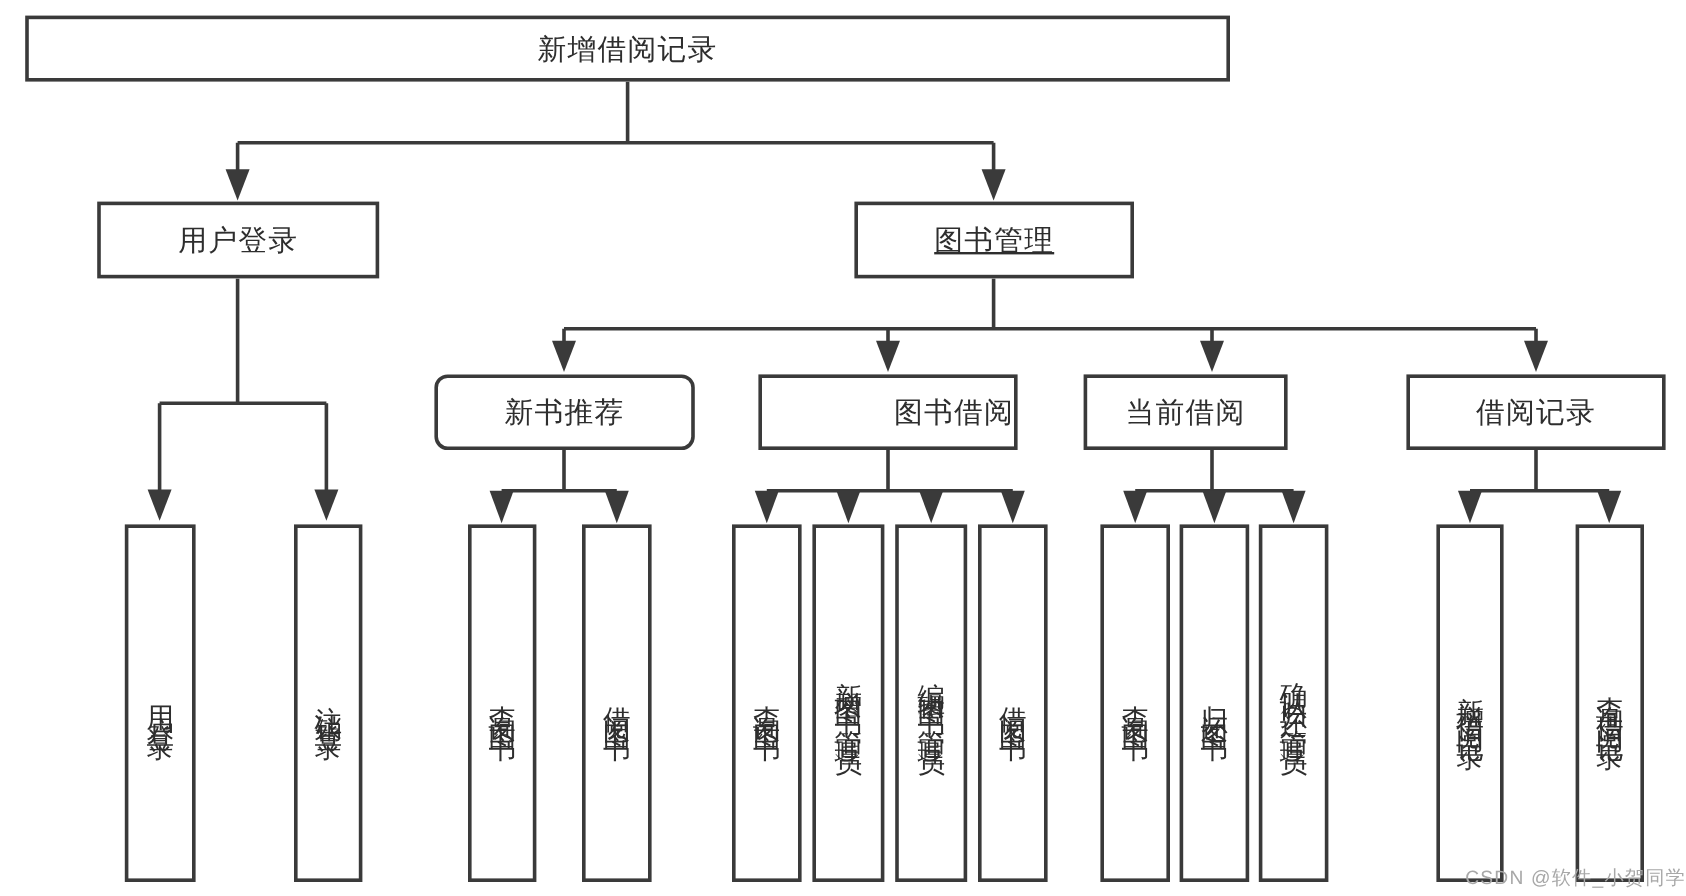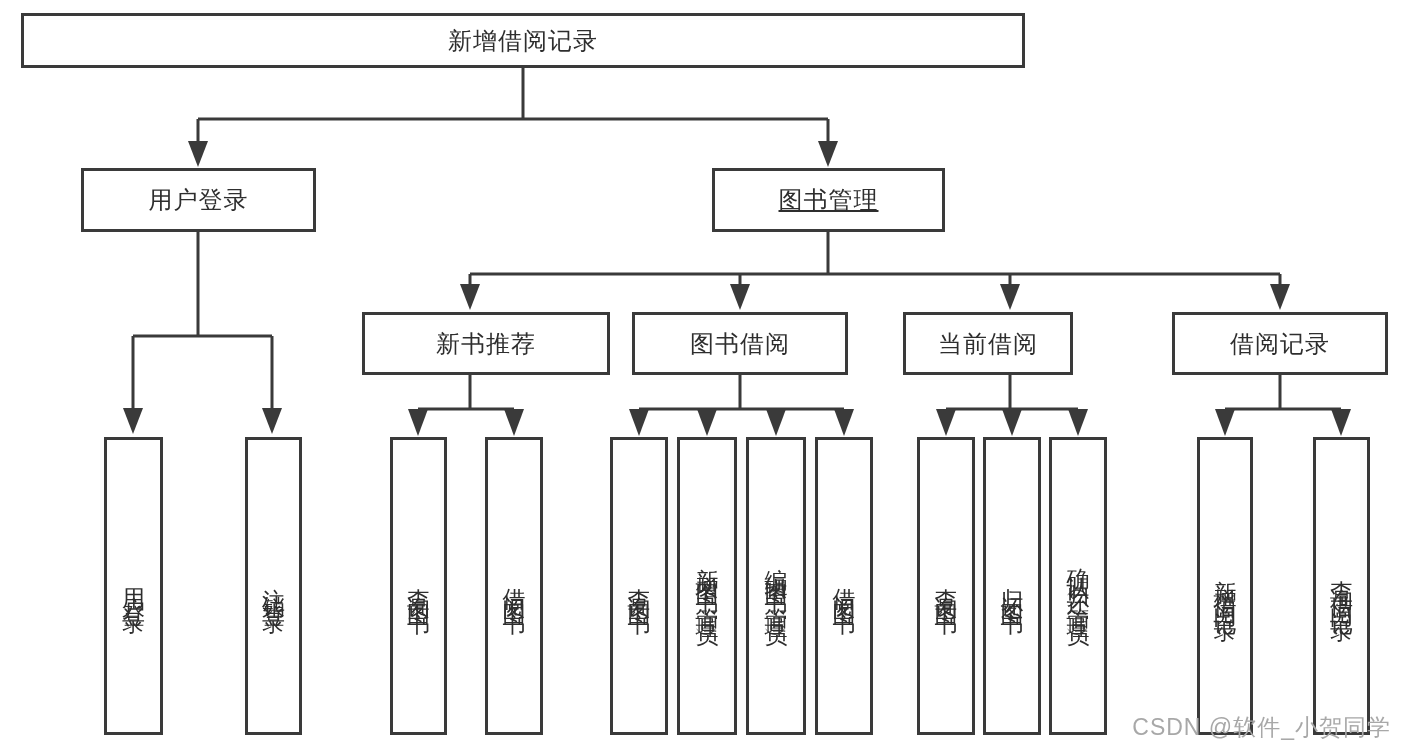--- a/index.html
+++ b/index.html
@@ -35,23 +35,23 @@
   .v-node .vtext {
     writing-mode: vertical-rl;
     text-orientation: mixed;
     font-size: 23px;
     letter-spacing: 8px;
     line-height: 1;
     white-space: nowrap;
   }
   .watermark {
     position: absolute;
-    right: 14px;
+    right: 0;
     bottom: 4px;
-    font-size: 23px;
+    font-size: 16px;
     color: #a8a8a8;
     letter-spacing: 1px;
     white-space: nowrap;
   }
 </style>
 </head>
 <body>
 
 <div class="canvas">
 
@@ -123,24 +123,24 @@
     <span>新增借阅记录</span>
   </div>
 
   <div class="node h-node" style="left:81px; top:168px; width:235px; height:64px;">
     <span>用户登录</span>
   </div>
   <div class="node h-node" style="left:712px; top:168px; width:233px; height:64px;text-decoration:underline;">
     <span>图书管理</span>
   </div>
 
-  <div class="node h-node" style="left:362px; top:312px; width:248px; height:63px;">
+  <div class="node h-node" style="left:362px; top:312px; width:217px; height:63px;border-radius:11px;">
     <span>新书推荐</span>
   </div>
-  <div class="node h-node" style="left:632px; top:312px; width:216px; height:63px;">
+  <div class="node h-node" style="left:632px; top:312px; width:216px; height:63px;justify-content:flex-end;">
     <span>图书借阅</span>
   </div>
   <div class="node h-node" style="left:903px; top:312px; width:170px; height:63px;">
     <span>当前借阅</span>
   </div>
   <div class="node h-node" style="left:1172px; top:312px; width:216px; height:63px;">
     <span>借阅记录</span>
   </div>
 
   <div class="node v-node" style="left:104px; top:437px; width:59px; height:298px;">

